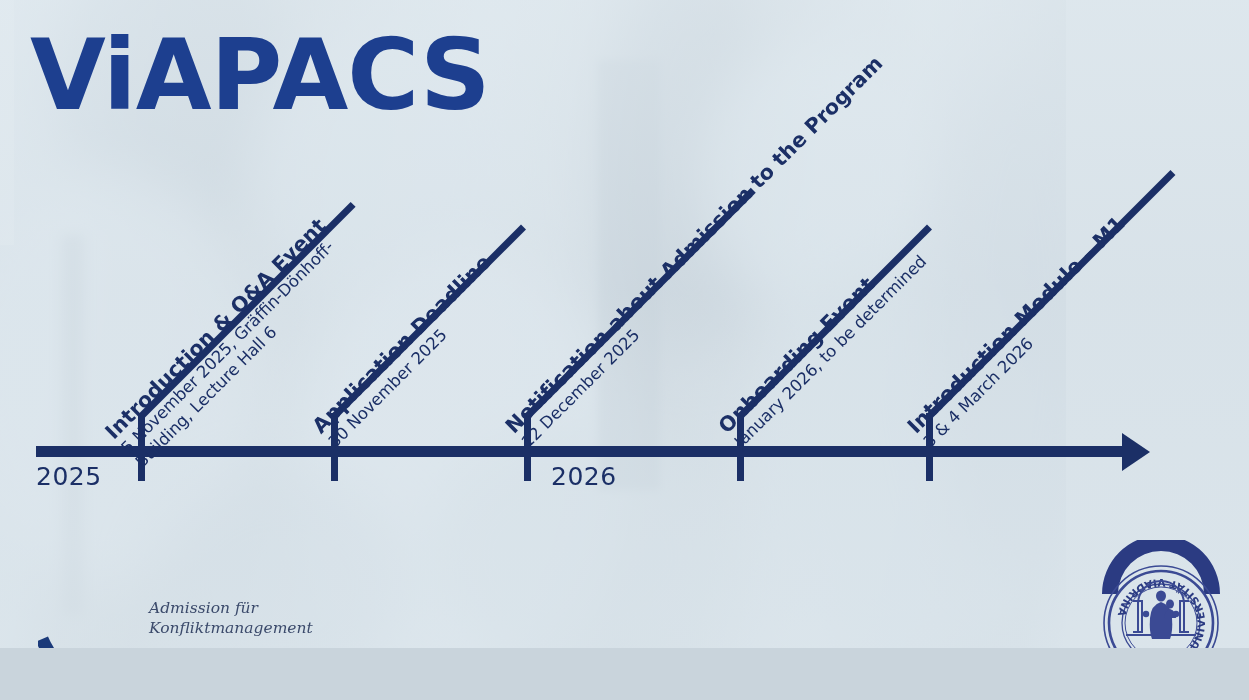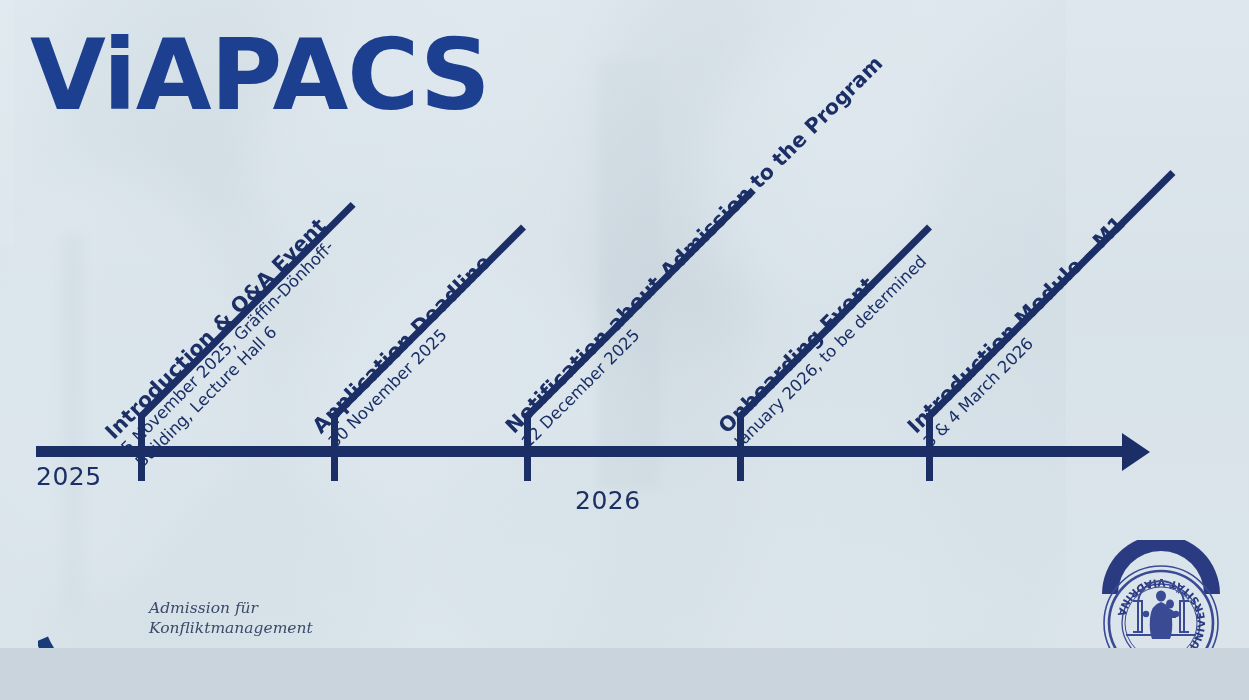--- a/index.html
+++ b/index.html
@@ -75,21 +75,21 @@
     border-top:19px solid transparent;
     border-bottom:19px solid transparent;
     border-left:28px solid #1b2f66;
   }
   .year {
     position:absolute; top:462px;
     font-size:25px; font-weight:normal; color:#1b2f66;
     letter-spacing:0.5px;
   }
   .y2025 { left:36px; }
-  .y2026 { left:575px;margin-top:24px; }
+  .y2026 { left:551px; }
 
   
   .tick {
     position:absolute; width:7px; background:#1b2f66;
   }
 
   
   .leader {
     position:absolute; height:7px; background:#1b2f66;
     transform-origin: 0 50%;

